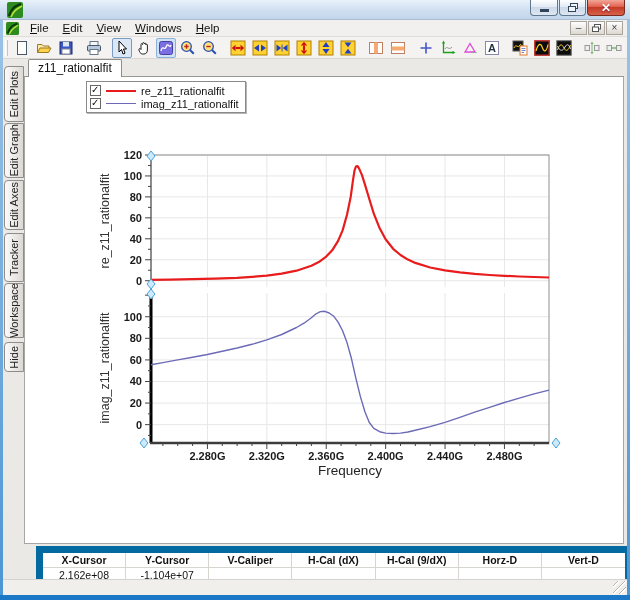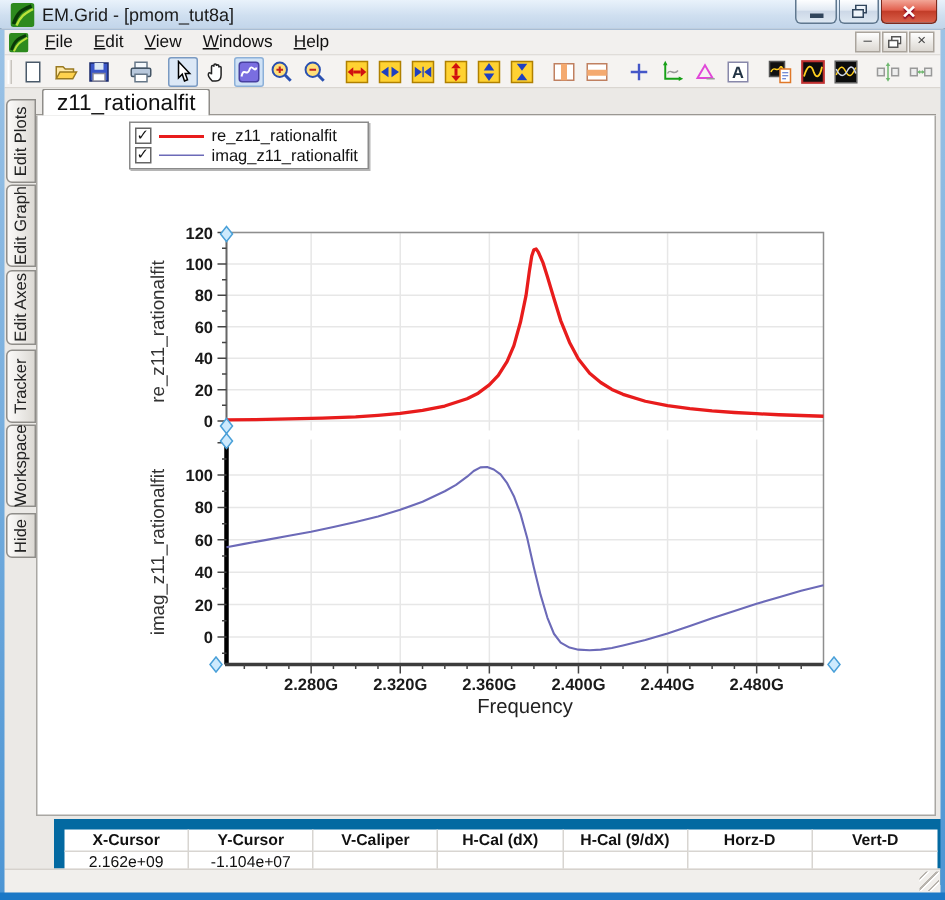--- a/index.html
+++ b/index.html
@@ -44,21 +44,21 @@
   
   .workarea{position:absolute;left:3px;top:59px;width:624px;height:536px;background:#ebe9e6;}
   
   .vtab{position:absolute;left:1px;width:20px;border:1px solid #8f8d89;border-radius:4px 0 0 4px;
     background:linear-gradient(to right,#fcfbfa,#dcd9d4);display:flex;align-items:center;justify-content:center;}
   .vtab span{writing-mode:vertical-rl;transform:rotate(180deg);font-size:11px;color:#222;white-space:nowrap;}
   
   .tabrow{position:absolute;left:21px;top:0;width:600px;height:18px;border-bottom:1px solid #9a9792;}
   .tab{position:absolute;left:4px;top:0;height:18px;padding:0 9px;background:#fff;
     border:1px solid #8f8d89;border-bottom:none;border-radius:2px 2px 0 0;
-    font-size:15px;color:#111;line-height:17px;z-index:3;}
+    font-size:12px;color:#111;line-height:17px;z-index:3;}
   
   .content{position:absolute;left:21px;top:18px;width:600px;height:467px;background:#fff;
     border:1px solid #a9a7a3;border-top:none;}
   .plot-svg{position:absolute;left:0;top:0;}
   svg text{font-family:"Liberation Sans",sans-serif;}
   svg text.tick{font-size:11px;font-weight:bold;fill:#1a1a1a;}
   svg text.axlabel{font-size:12.5px;fill:#333;}
   svg text.xlabel{font-size:13.5px;fill:#222;}
   
   .legend{position:absolute;left:61px;top:4px;background:#fff;border:1px solid #8a8a8a;
@@ -84,21 +84,20 @@
 <body>
 
 <div class="window">
 
   <div class="titlebar">
     <svg class="app-icon" viewBox="0 0 16 16">
       <rect width="16" height="16" rx="2" fill="#2d8a1e"></rect>
       <path d="M2 14 C5 5 9 4 14 2" stroke="#0a3a08" stroke-width="2.4" fill="none"></path>
       <path d="M4 15 C7 8 10 7 15 4" stroke="#b8e23a" stroke-width="1.6" fill="none"></path>
     </svg>
-    <span class="title-text">EM.Grid - [pmom_tut8a]</span>
     <div class="winbtns">
       <div class="wbtn min">
           <div class="minbar"></div>
         </div>
       <div class="wbtn max">
         <svg width="10" height="9" viewBox="0 0 10 9">
           <rect x="2.5" y="0.5" width="7" height="5" fill="#eef4fa" stroke="#30455c"></rect>
           <rect x="0.5" y="3.5" width="7" height="5" fill="#eef4fa" stroke="#30455c"></rect>
         </svg>
       </div>
@@ -475,21 +474,21 @@
 
     <div class="cursor-table">
       <div class="ct-grid">
         <div class="ct-cell hdr">X-Cursor</div>
         <div class="ct-cell hdr">Y-Cursor</div>
         <div class="ct-cell hdr">V-Caliper</div>
         <div class="ct-cell hdr">H-Cal (dX)</div>
         <div class="ct-cell hdr">H-Cal (9/dX)</div>
         <div class="ct-cell hdr">Horz-D</div>
         <div class="ct-cell hdr">Vert-D</div>
-        <div class="ct-cell">2.162e+09</div>
+        <div class="ct-cell">2.162e+08</div>
         <div class="ct-cell">-1.104e+07</div>
         <div class="ct-cell"></div>
         <div class="ct-cell"></div>
         <div class="ct-cell"></div>
         <div class="ct-cell"></div>
         <div class="ct-cell"></div>
       </div>
     </div>
 
     <div class="statusbar">

